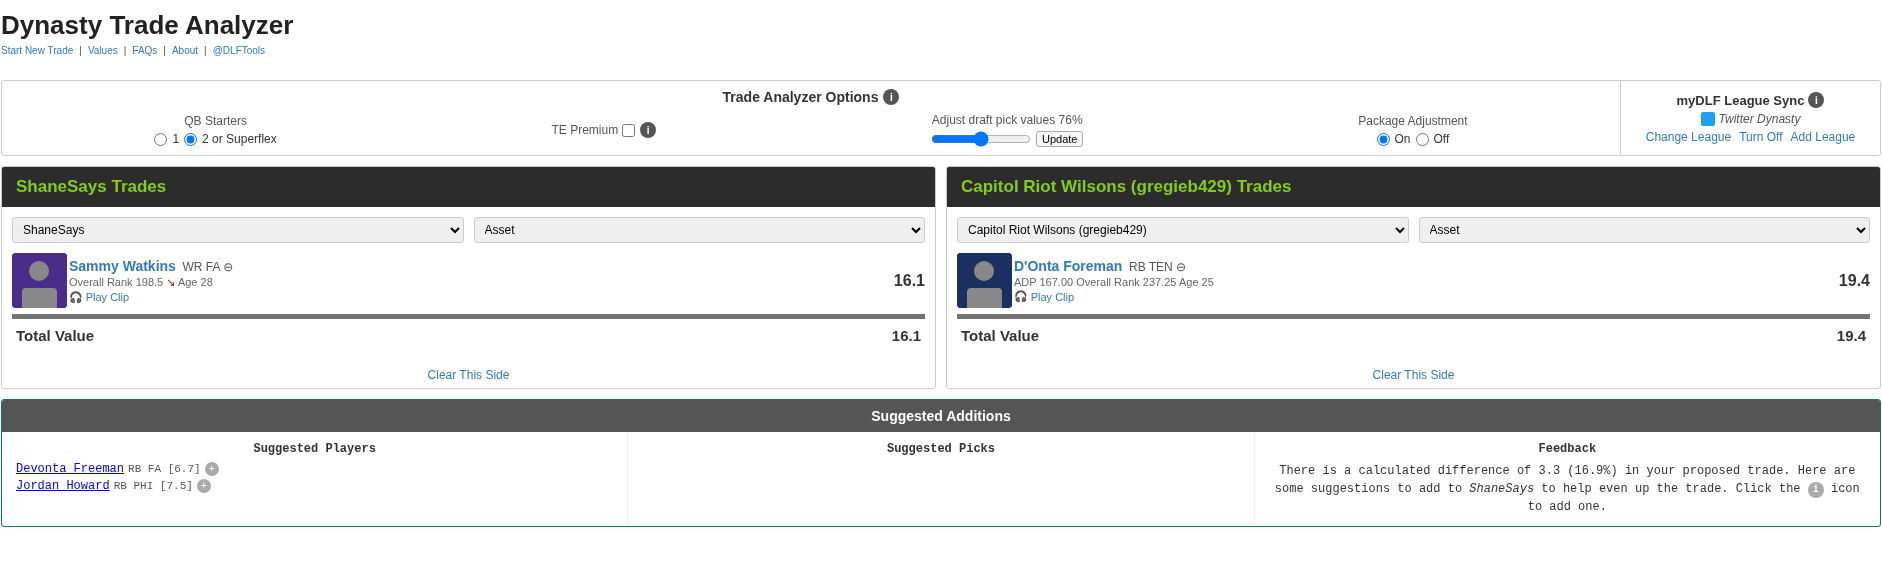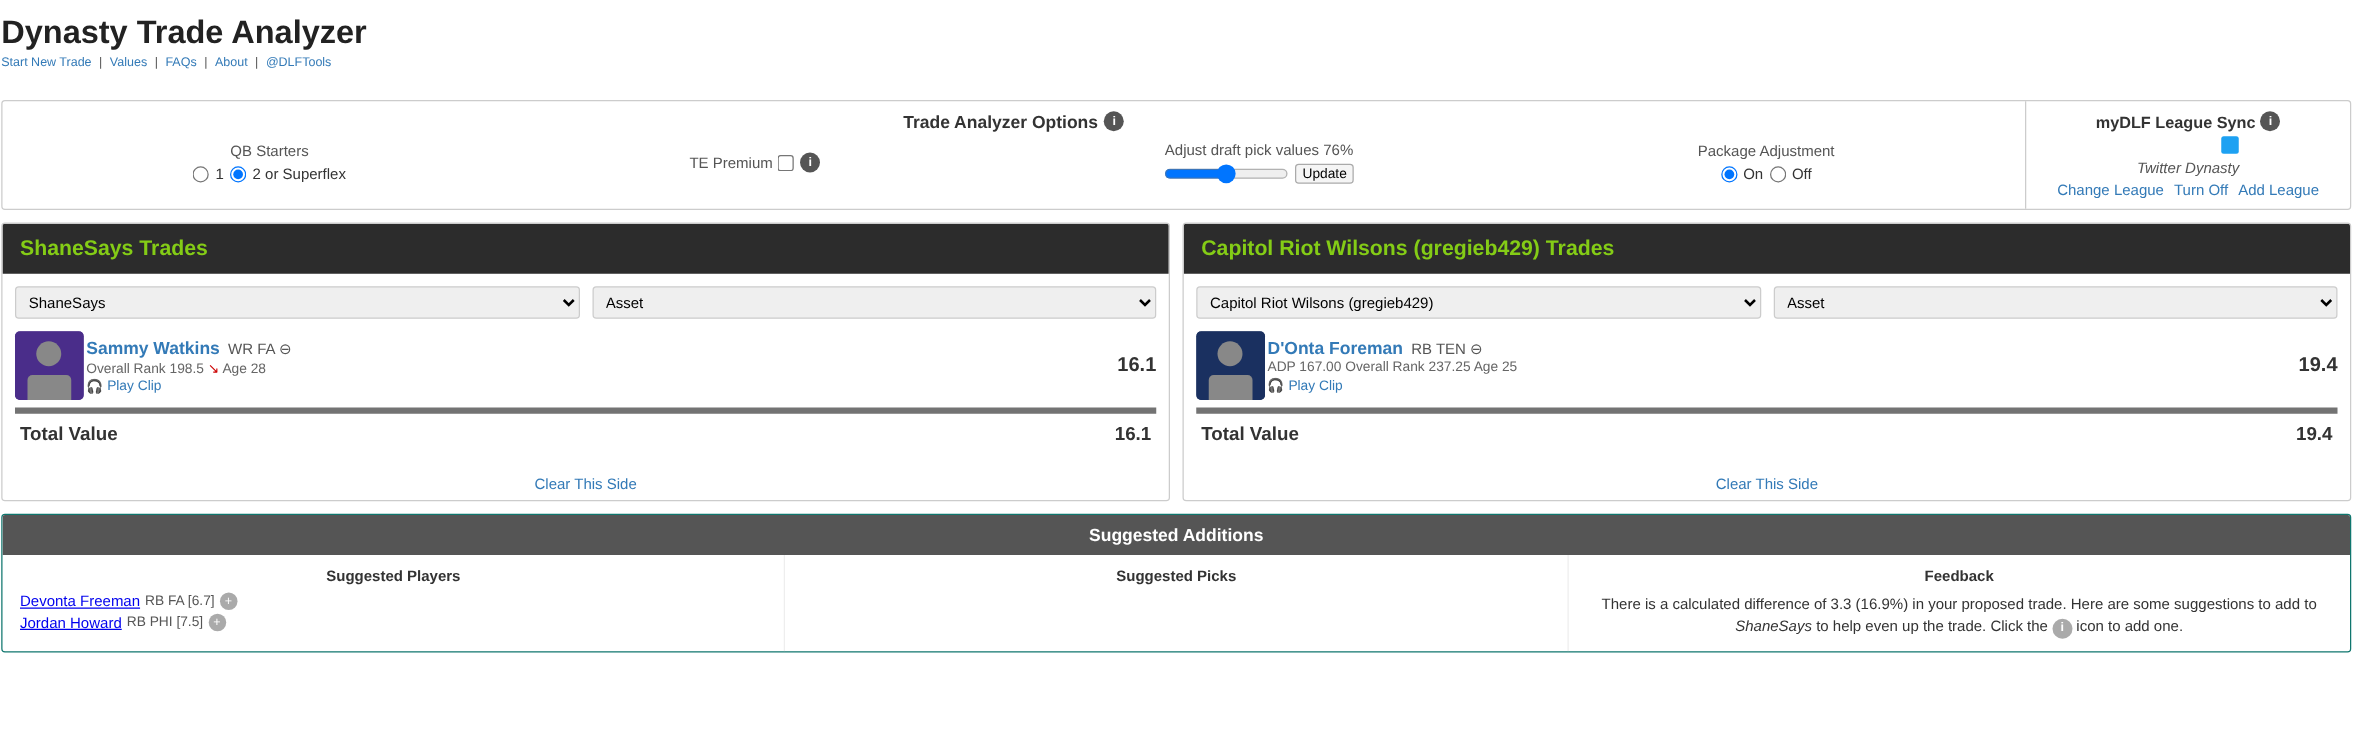--- a/index.html
+++ b/index.html
@@ -24,21 +24,21 @@
     .radio-row input[type="radio"] { margin: 0; }
     .te-group { display: flex; flex-direction: row; align-items: center; gap: 4px; }
     .slider-group { display: flex; flex-direction: column; align-items: center; gap: 4px; }
     .slider-row { display: flex; align-items: center; gap: 5px; }
     .update-btn { font-size: 11px; padding: 1px 5px; border: 1px solid #aaa; border-radius: 3px; background: #f5f5f5; cursor: pointer; }
     .package-group { display: flex; flex-direction: column; align-items: center; gap: 4px; }
 
     
     .mydlf-sync { width: 260px; border-left: 1px solid #ccc; padding: 8px 12px; display: flex; flex-direction: column; align-items: center; justify-content: center; gap: 4px; }
     .mydlf-title { font-weight: bold; font-size: 13px; display: flex; align-items: center; gap: 4px; }
-    .mydlf-league-name { font-style: italic; font-size: 12px; color: #555; display: flex; align-items: flex-end; gap: 4px; flex-direction: column; }
+    .mydlf-league-name { font-style: italic; font-size: 12px; color: #555; display: flex; align-items: flex-end; gap: 4px; }
     .mydlf-actions { display: flex; gap: 8px; font-size: 12px; }
     .mydlf-actions a { color: #337ab7; text-decoration: none; }
 
     
     .trades-row { display: flex; gap: 10px; margin-bottom: 10px; }
     .trade-panel { flex: 1; border: 1px solid #ccc; border-radius: 3px; overflow: hidden; }
     .trade-header { background: #2c2c2c; color: #84cc16; padding: 10px 14px; font-size: 17px; font-weight: bold; }
     .trade-body { padding: 10px; }
     .dropdowns-row { display: flex; gap: 10px; margin-bottom: 10px; }
     .trade-select { flex: 1; padding: 4px 6px; border: 1px solid #ccc; border-radius: 3px; font-size: 12px; }
@@ -53,21 +53,21 @@
     .player-meta .rank-down { color: #c00; }
     .play-clip { font-size: 11px; color: #337ab7; display: flex; align-items: center; gap: 3px; margin-top: 2px; }
     .player-value { font-size: 16px; font-weight: bold; margin-left: auto; padding-left: 10px; }
     .total-value-row { display: flex; justify-content: space-between; padding: 8px 4px; font-size: 15px; font-weight: bold; border-top: 5px solid #737373; margin-top: 6px; }
     .clear-side { text-align: center; padding: 6px; font-size: 12px; }
     .clear-side a { color: #337ab7; text-decoration: none; }
 
     
     .suggested-section { border: 1px solid #0f766e; border-radius: 3px; overflow: hidden; text-align: center; }
     .suggested-header { background: #555; color: #fff; padding: 8px 14px; font-size: 14px; font-weight: bold; }
-    .suggested-body { display: flex; gap: 0; }
+    .suggested-body { display: flex; gap: 0; font-family: Liberation Mono, monospace; }
     .suggested-col { flex: 1; padding: 10px 14px; border-right: 1px solid #eee; }
     .suggested-col:last-child { border-right: none; }
     .suggested-col-title { font-weight: bold; font-size: 12px; margin-bottom: 6px; }
     .suggested-player { font-size: 12px; color: #337ab7; display: flex; align-items: center; gap: 4px; margin-bottom: 3px; }
     .suggested-player .pos-badge { font-size: 11px; color: #555; }
     .add-icon { width: 14px; height: 14px; background: #aaa; border-radius: 50%; display: inline-flex; align-items: center; justify-content: center; color: #fff; font-size: 10px; cursor: pointer; flex-shrink: 0; }
     .feedback-text { font-size: 12px; color: #333; line-height: 1.5; }
     .feedback-text em { font-style: italic; }
 
     .info-icon { display: inline-flex; align-items: center; justify-content: center; width: 16px; height: 16px; background: #555; color: #fff; border-radius: 50%; font-size: 10px; font-weight: bold; cursor: pointer; }

